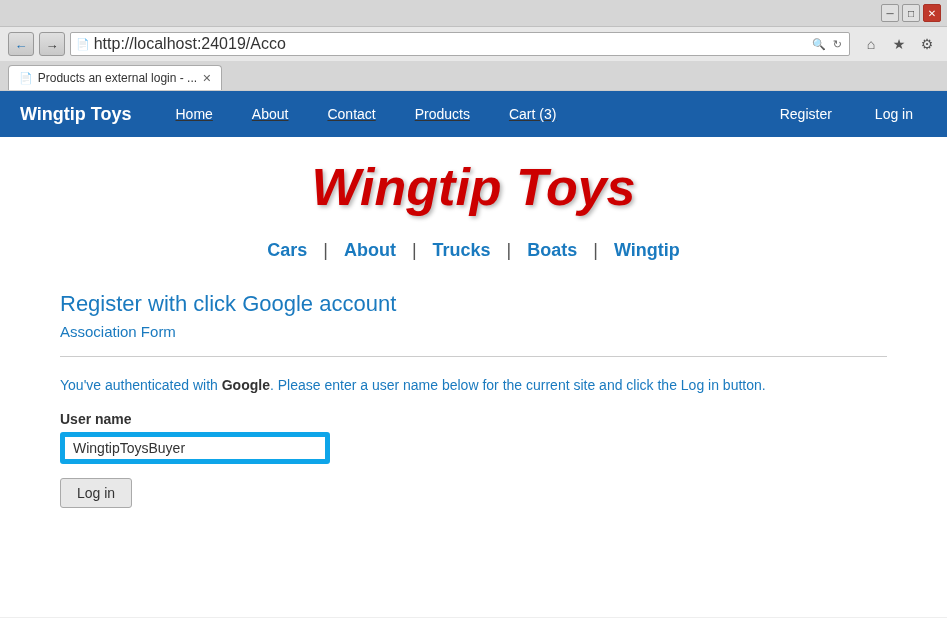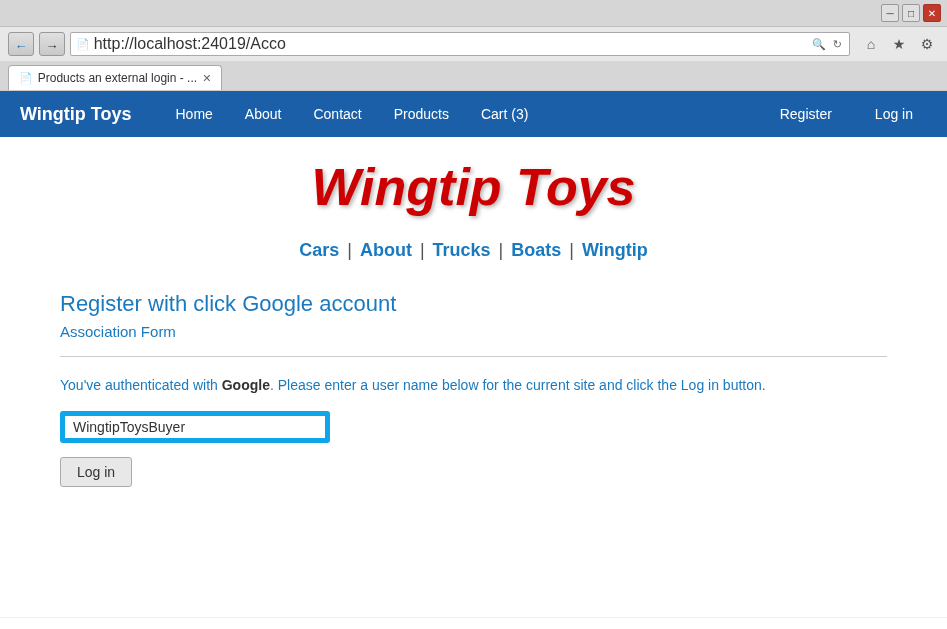--- a/index.html
+++ b/index.html
@@ -96,21 +96,21 @@
       align-items: center;
       height: 46px;
     }
     .site-nav .brand {
       color: white;
       font-weight: bold;
       font-size: 18px;
       margin-right: 30px;
       text-decoration: none;
     }
-    .nav-links { display: flex; align-items: flex-start; gap: 4px; flex: 1; }
+    .nav-links { display: flex; align-items: flex-start; gap: 11px; flex: 1; text-decoration: underline; }
     .nav-link {
       color: white;
       text-decoration: none;
       padding: 12px 14px;
       font-size: 14px;
       cursor: pointer;
     }
     .nav-right { margin-left: auto; display: flex; gap: 15px; }
 
     
@@ -132,21 +132,21 @@
       text-shadow: 2px 2px 4px rgba(0,0,0,0.3);
       font-style: italic;
       font-weight: bold;
     }
 
     
     .category-links {
       display: flex;
       justify-content: center;
       align-items: center;
-      gap: 4px;
+      gap: 12px;
       padding: 8px 0 20px;
       font-size: 18px;
     }
     .cat-link {
       color: #1a7abf;
       text-decoration: none;
       font-weight: bold;
       cursor: pointer;
     }
     .cat-sep {
@@ -293,20 +293,21 @@
     <a class="cat-link">Wingtip</a>
   </div>
 
   <div class="form-section">
     <h2 class="form-title">Register with click Google account</h2>
     <div class="form-subtitle">Association Form</div>
     <hr class="divider">
     <p class="auth-message">
       <span>You've authenticated with </span><span class="provider-name">Google</span><span>. Please enter a user name below for the current site and click the Log in button.</span>
     </p>
+    <label class="field-label">User name</label>
     <input class="text-input" type="text" value="WingtipToysBuyer" style="">
     <button class="login-btn">Log in</button>
   </div>
 </div>
 
 <footer class="site-footer">
   
 </footer>
 
 </body></html>

